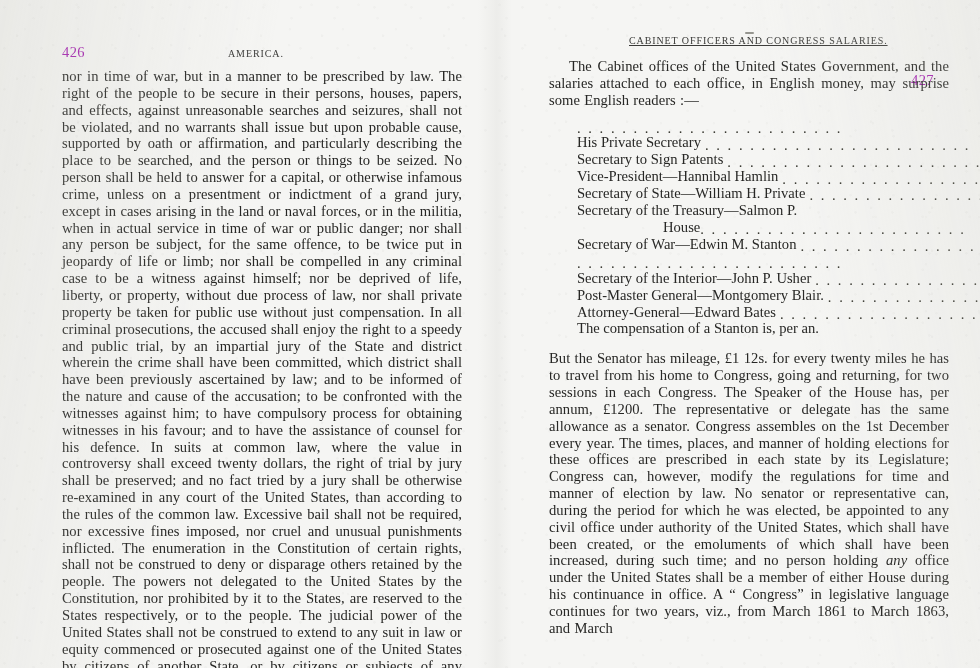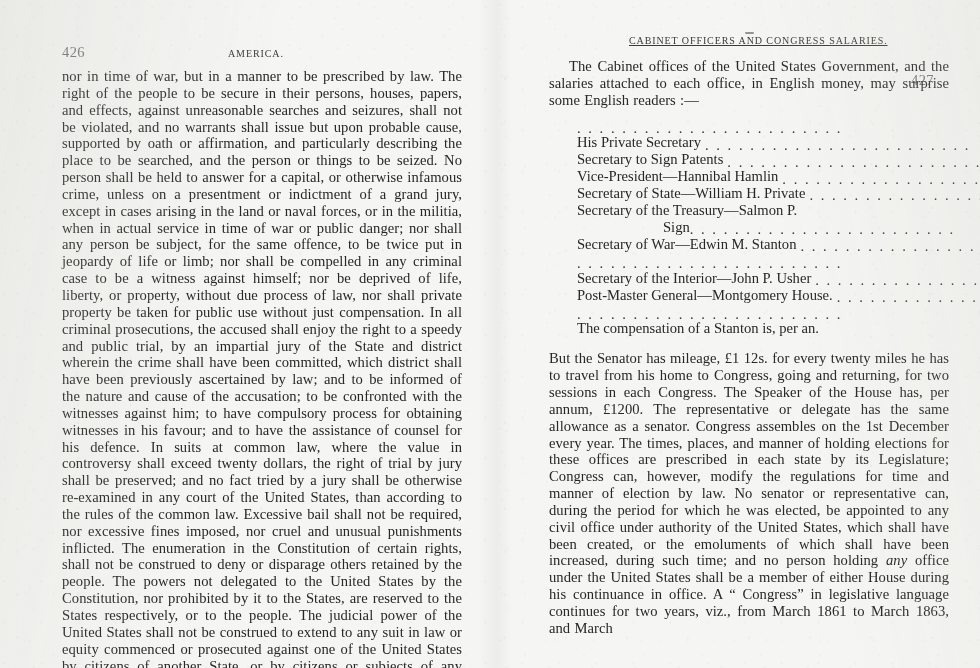--- a/index.html
+++ b/index.html
@@ -68,21 +68,21 @@
     letter-spacing: .9px;
     color: #3a3a38;
     white-space: nowrap;
   }
   .runhead.smallcaps { font-variant: small-caps; }
 
   .folio {
     position: absolute;
     z-index: 3;
     font-size: 14.5px;
-    color: #737373;
+    color: #a21caf;
     letter-spacing: .4px;
   }
 
   
   .col {
     position: absolute;
     z-index: 3;
   }
   .col-left  { left: 62px;  top: 68px; width: 400px; }
   .col-right { left: 549px; top: 58px; width: 400px; }
@@ -197,42 +197,42 @@
           <td class="sal-office"><span class="office-label">Vice-President—Hannibal Hamlin</span><span class="leader"></span></td>
 
         </tr>
         <tr>
           <td class="sal-office"><span class="office-label">Secretary of State—William H. Private</span><span class="leader"></span></td>
 
         </tr>
         <tr>
           <td class="sal-office two-line">
             <span class="wrap-first">Secretary of the Treasury—Salmon P.</span>
-            <span class="wrap-second"><span>Sign</span><span class="leader"></span></span>
+            <span class="wrap-second"><span>House</span><span class="leader"></span></span>
           </td>
 
         </tr>
         <tr>
           <td class="sal-office"><span class="office-label">Secretary of War—Edwin M. Stanton</span><span class="leader"></span></td>
 
         </tr>
         <tr>
           <td class="sal-office"><span class="leader"></span></td>
 
         </tr>
         <tr>
           <td class="sal-office"><span class="office-label">Secretary of the Interior—John P. Usher</span><span class="leader"></span></td>
 
         </tr>
         <tr>
-          <td class="sal-office"><span class="office-label">Post-Master General—Montgomery House.</span><span class="leader"></span></td>
-
-        </tr>
-        <tr>
-          <td class="sal-office"><span class="leader"></span></td>
+          <td class="sal-office"><span class="office-label">Post-Master General—Montgomery Blair.</span><span class="leader"></span></td>
+
+        </tr>
+        <tr>
+          <td class="sal-office"><span class="office-label">Attorney-General—Edward Bates</span><span class="leader"></span></td>
 
         </tr>
         <tr>
           <td class="sal-office"><span class="office-label">The compensation of a Stanton is, per an.</span><span class="leader no-leader"></span></td>
 
         </tr>
       </tbody>
     </table>
 
     <p class="body-par closing-par"><span>But the Senator has mileage, £1 12s. for every twenty miles he has to travel from his home to Congress, going and returning, for two sessions in each Congress. The Speaker of the House has, per annum, £1200. The representative or delegate has the same allowance as a senator. Congress assembles on the 1st December every year. The times, places, and manner of holding elections for these offices are prescribed in each state by its Legislature; Congress can, however, modify the regulations for time and manner of election by law. No senator or representative can, during the period for which he was elected, be appointed to any civil office under authority of the United States, which shall have been created, or the emoluments of which shall have been increased, during such time; and no person holding </span><em class="ital">any</em><span> office under the United States shall be a member of either House during his continuance in office. A “ Congress” in legislative language continues for two years, viz., from March 1861 to March 1863, and March</span></p>

